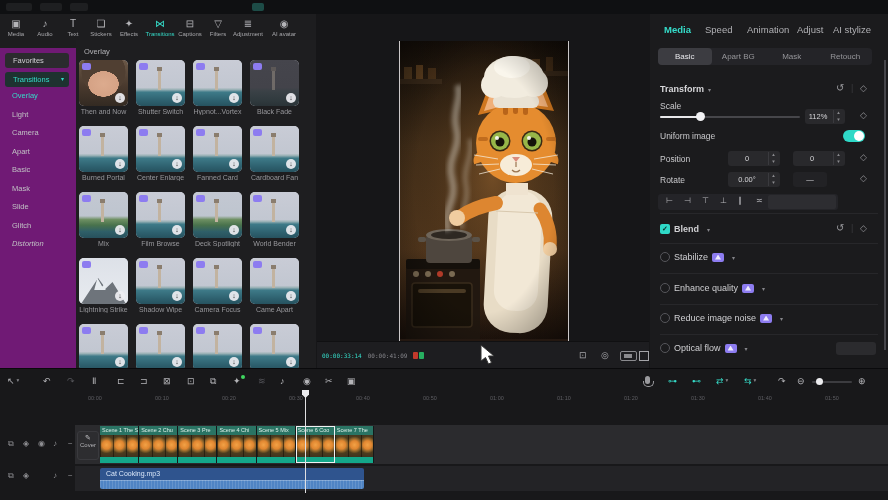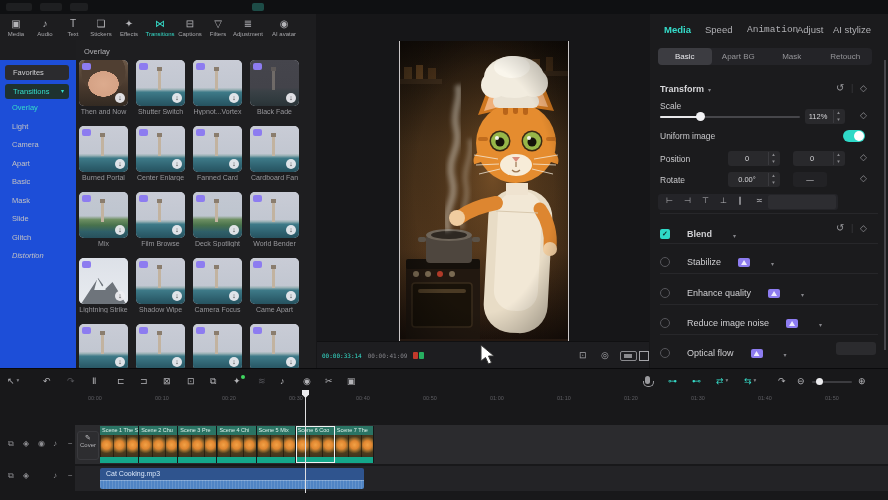--- a/index.html
+++ b/index.html
@@ -6,21 +6,21 @@
 body{background:#000;font-family:"Liberation Sans",sans-serif}
 #app{position:relative;width:888px;height:500px;background:#161618;overflow:hidden;color:#ccc}
 .titlebar{position:absolute;left:0;top:0;width:888px;height:14px;background:#0f1012}
 .tchip{position:absolute;top:3px;height:8px;border-radius:2px;background:#1e1f21}
 .tchip.teal{background:#1d4c47}
 .left{position:absolute;left:0;top:14px;width:316px;height:354px;background:#1d1d1f}
 .tb-item{position:absolute;top:4px;width:32px;text-align:center;color:#b4b4b8}
 .tb-item .g{display:block;font-size:10px;height:12px;line-height:12px}
 .tb-item .l{display:block;font-size:6px;margin-top:1px;color:#a6a6aa;white-space:nowrap}
 .tb-item.active .g,.tb-item.active .l{color:#35dcc9}
-.sidebar{position:absolute;left:0;top:46px;width:76px;height:320px;background:#1d4ed8}
+.sidebar{position:absolute;left:0;top:34px;width:76px;height:320px;background:#701a75}
 .fav{position:absolute;left:5px;top:5px;width:64px;height:15px;background:#2b2b2e;border-radius:3px;font-size:7.5px;color:#cfcfd2;line-height:15px;padding-left:8px}
 .group{position:absolute;left:5px;top:24px;width:64px;height:15px;background:#1e3230;border-radius:3px;font-size:7.5px;color:#35dcc9;line-height:15px;padding-left:8px}
 .group .ch{position:absolute;right:5px;top:0;font-size:6px;color:#35dcc9}
 .side-item{position:absolute;left:12px;font-size:7.5px;color:#c0c0c4;height:12px;line-height:12px}
 .side-item.active{color:#35dcc9}
 .grid{position:absolute;left:76px;top:26px;width:240px;height:328px;background:#1e1e20;overflow:hidden}
 .grid-h{position:absolute;left:8px;top:7px;font-size:7.5px;color:#b2b2b6}
 .cell{position:absolute;width:49px}
 .pic{position:relative;width:49px;height:46px;border-radius:5px;overflow:hidden;background:#c6c9d3}
 .pic .sky{position:absolute;inset:0}
@@ -73,21 +73,21 @@
 .vbox{position:absolute;height:15px;background:#29292c;border-radius:3px;color:#d5d5d8;font-size:7.5px}
 .vbox .vt{position:absolute;left:0;right:14px;top:0;bottom:0;text-align:center;line-height:15px}
 .vbox .st{position:absolute;right:2px;top:1px;width:10px;height:13px;color:#8a8a8e;font-size:4.5px;line-height:6.5px;text-align:center;border-left:1px solid #3a3a3e}
 .toggle{position:absolute;width:22px;height:12px;border-radius:6px;background:#2fd9c7}
 .toggle i{position:absolute;right:1px;top:1px;width:10px;height:10px;border-radius:50%;background:#fff}
 .alignbar{position:absolute;left:658px;top:194px;width:180px;height:16px;background:#242428;border-radius:3px}
 .alignbar .lt{position:absolute;left:110px;top:1px;width:68px;height:14px;background:#2d2d31;border-radius:2px}
 .al-ic{position:absolute;top:2px;font-size:8px;color:#b6b6ba}
 .divider{position:absolute;left:660px;width:218px;height:1px;background:#27272a}
 .checkbox{width:10px;height:10px;border-radius:2px;background:#2fd9c7;color:#0c2b27;font-size:7px;line-height:10px;text-align:center;font-weight:bold}
-.flexrow{position:absolute;display:flex;align-items:flex-end;gap:17px;height:20px}
+.flexrow{position:absolute;display:flex;align-items:center;gap:4px;height:20px}
 .circ{width:10px;height:10px;border:1px solid #56565b;border-radius:50%;flex:none}
 .badge{width:12px;height:9px;background:#8d7cf0;border-radius:2px;flex:none;position:relative}
 .badge:after{content:"";position:absolute;left:3px;top:2px;width:6px;height:5px;background:rgba(255,255,255,.85);clip-path:polygon(0 100%,50% 0,100% 100%)}
 .ai-label{font-size:9px;color:#cfcfd2}
 .pill{position:absolute;background:#2b2b2e;border-radius:3px}
 .scrollbar{position:absolute;left:884px;top:60px;width:2px;height:290px;background:#45454a}
 .timeline{position:absolute;left:0;top:368px;width:888px;height:132px;background:#18181a;border-top:1px solid #0a0a0c}
 .tl-ic{position:absolute;top:7px;font-size:9px;color:#b4b4b8}
 .tl-ic.dim{color:#55555a}
 .tl-ic.teal{color:#35dcc9}
@@ -471,21 +471,21 @@
     <span class="pc-box" style="left:303px">
         <i></i>
       </span>
     <span class="fsq" style="left:322px"></span>
   </div>
 
   <div class="right">
     <div id="rtabs">
         <div class="rtab active" style="left: 14px;">Media</div>
         <div class="rtab" style="left: 55px;">Speed</div>
-        <div class="rtab" style="left: 97px; font-family: Liberation Mono, monospace;">Animation</div>
+        <div class="rtab" style="left: 97px;">Animation</div>
         <div class="rtab" style="left: 147px;">Adjust</div>
         <div class="rtab" style="left: 183px;">AI stylize</div>
       </div>
     <div class="seg" id="rseg">
         <div class="s active">Basic</div>
         <div class="s">Apart BG</div>
         <div class="s">Mask</div>
         <div class="s">Retouch</div>
       </div>
     <div class="row-label" style="left:10px;top:70px"><b>Transform</b><span class="chev">▾</span></div>

